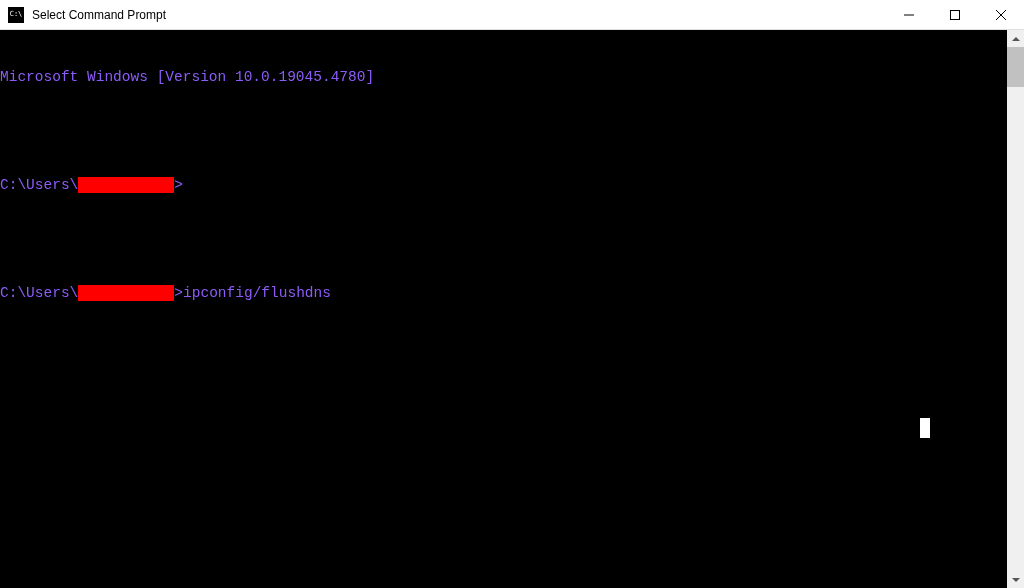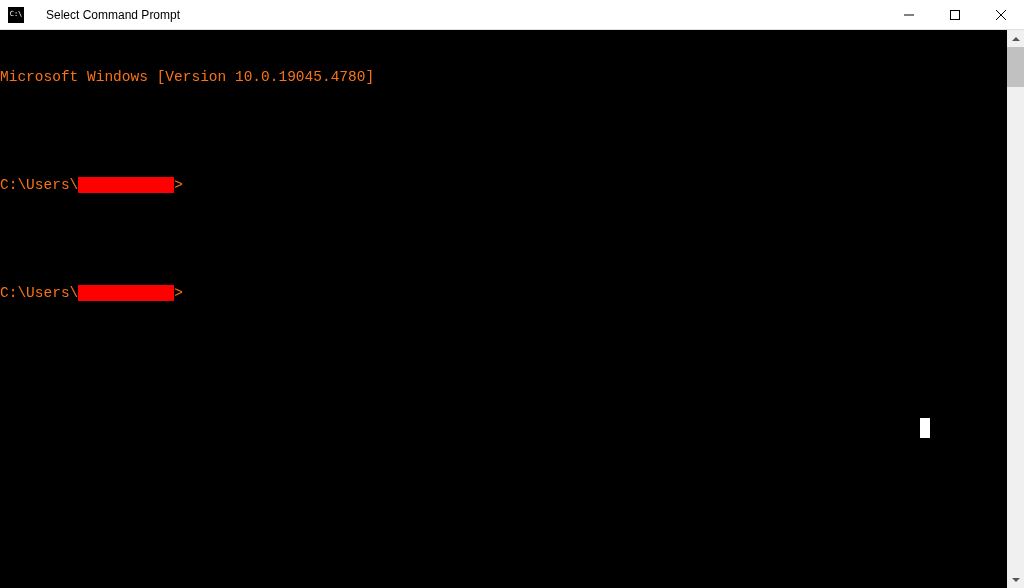--- a/index.html
+++ b/index.html
@@ -29,21 +29,21 @@
       justify-content: center;
     }
     .titlebar-icon::before {
       content: "C:\\";
       color: #fff;
       font-size: 7px;
       font-family: monospace;
       line-height: 1;
     }
     .titlebar-title {
-      margin-left: 22px;
+      margin-left: 8px;
       font-size: 12px;
       color: #000;
       flex: 1;
     }
     .win-controls {
       display: flex;
       height: 100%;
     }
     .win-btn {
       width: 46px;
@@ -58,21 +58,21 @@
     .win-btn svg { width: 10px; height: 10px; }
     .terminal-wrap {
       position: relative;
       height: calc(588px - 30px);
       width: 100%;
       display: flex;
       background: #fff;
     }
     .terminal {
       background: #000;
-      color: #f97316;
+      color: #8b5cf6;
       font-family: Consolas, 'Courier New', monospace;
       font-size: 14.5px;
       line-height: 18px;
       padding: 0;
       flex: 1;
       overflow: hidden;
       position: relative;
     }
     .term-content {
       padding: 2px 0 0 0;
@@ -157,21 +157,21 @@
   </div>
 </div>
 
 <div class="terminal-wrap">
   <div class="terminal">
     <div class="term-content">
       <div class="line"><span>Microsoft Windows [Version 10.0.19045.4780]</span></div>
       <div class="line"></div>
       <div class="line"><span>C:\Users\</span><span class="redacted"></span><span>&gt;</span></div>
       <div class="line"></div>
-      <div class="line"><span>C:\Users\</span><span class="redacted"></span><span>&gt;</span></div>
+      <div class="line"><span>C:\Users\</span><span class="redacted"></span><span>&gt;</span><span>ipconfig/flushdns</span></div>
       <div class="line"></div>
       <div class="line"></div>
       
       
     </div>
     <div class="block-cursor"></div>
   </div>
   <div class="scrollbar">
     <div class="scroll-arrow">
       <svg width="8" height="4" viewBox="0 0 8 4">

